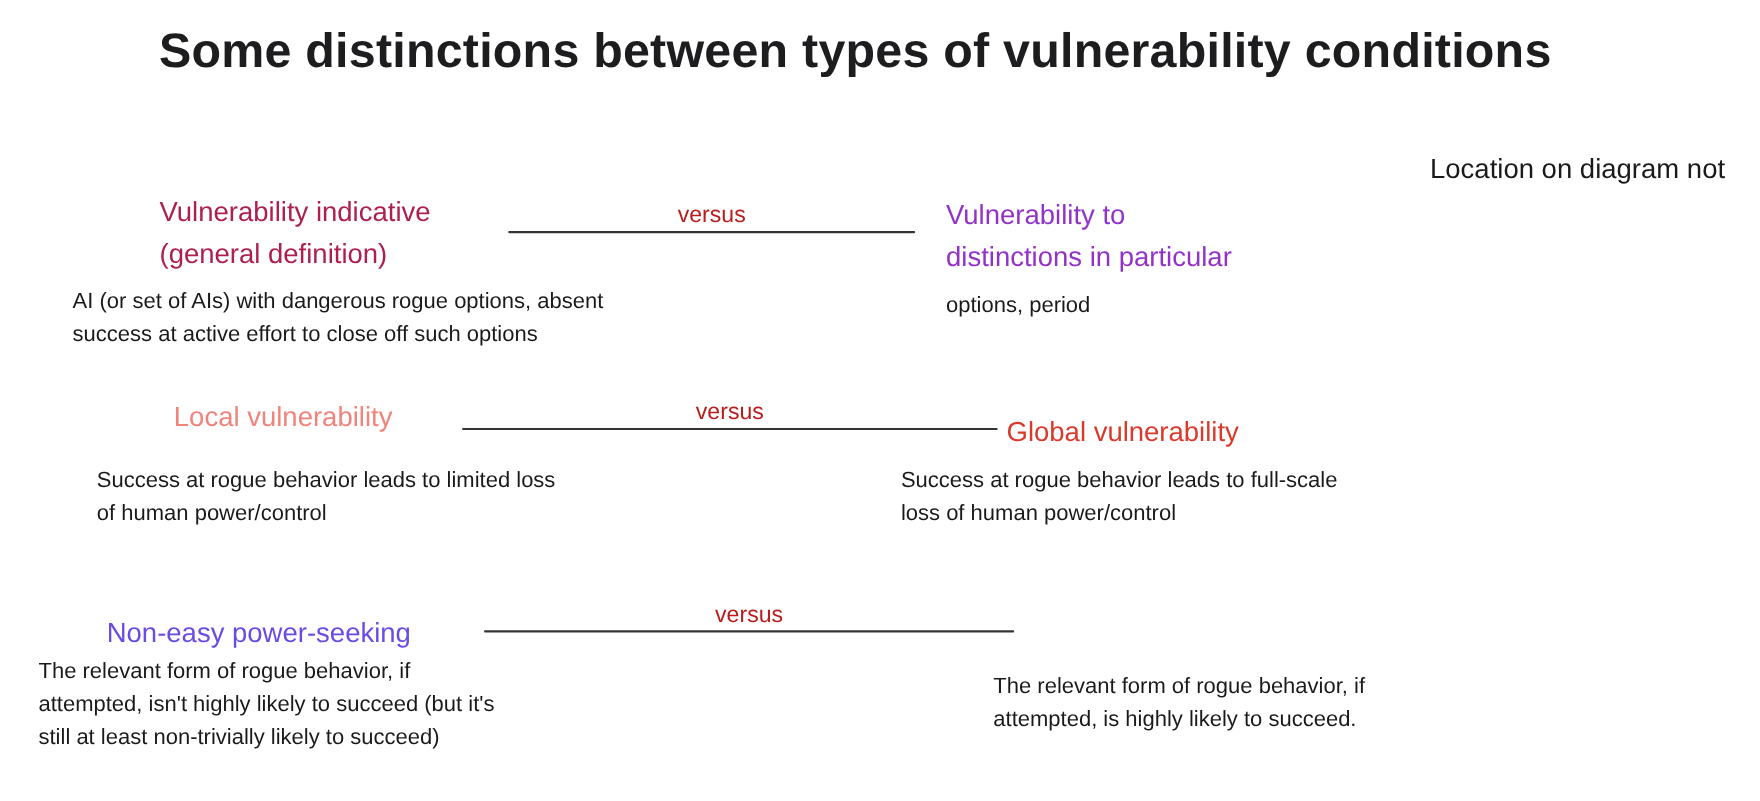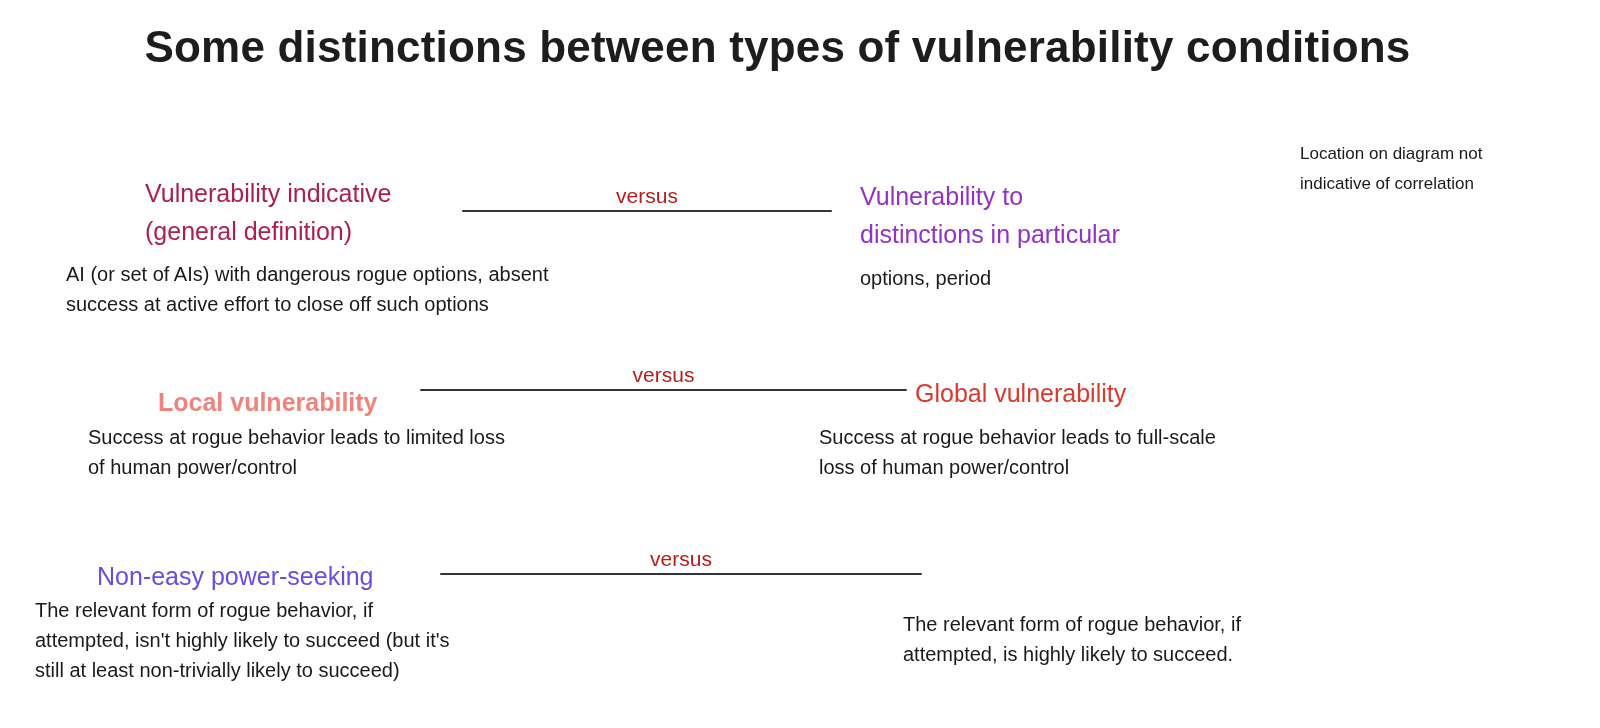--- a/index.html
+++ b/index.html
@@ -23,21 +23,21 @@
     text-align: center;
     font-size: 44px;
     font-weight: 600;
     color: #1d1d1f;
     letter-spacing: 0.2px;
   }
   .note {
     position: absolute;
     left: 1300px; top: 139px;
     width: 270px;
-    font-size: 17px;
+    font-size: 25px;
     line-height: 30px;
     color: #1a1a1a;
   }
   .term-title {
     position: absolute;
     font-size: 25px;
     line-height: 38px;
     font-weight: 400;
     white-space: nowrap;
   }
@@ -64,21 +64,20 @@
 </style>
 </head>
 <body>
 
 <div class="canvas">
 
   <h1 class="page-title">Some distinctions between types of vulnerability conditions</h1>
 
   <div class="note">
     <div>Location on diagram not</div>
-    <div>indicative of correlation</div>
   </div>
 
   <div class="term-title" style="left: 145px; top: 174px; color: rgb(174, 30, 80);">
     <div>Vulnerability indicative</div>
     <div>(general definition)</div>
   </div>
 
   <div class="versus-label" style="left:462px; top:184px; width:370px;">versus</div>
   <div class="versus-line" style="left:462px; top:210px; width:370px;"></div>
 
@@ -89,21 +88,21 @@
 
   <div class="term-desc" style="left:66px; top:259px;">
     <div>AI (or set of AIs) with dangerous rogue options, absent</div>
     <div>success at active effort to close off such options</div>
   </div>
 
   <div class="term-desc" style="left:860px; top:263px;">
     <div>options, period</div>
   </div>
 
-  <div class="term-title" style="left: 158px; top: 383px; color: rgb(240, 131, 123); font-weight: bold;">
+  <div class="term-title" style="left: 158px; top: 360px; color: rgb(240, 131, 123);">
     <div>Local vulnerability</div>
   </div>
 
   <div class="versus-label" style="left:420px; top:363px; width:487px;">versus</div>
   <div class="versus-line" style="left:420px; top:389px; width:487px;"></div>
 
   <div class="term-title" style="left: 915px; top: 374px; color: rgb(217, 58, 43);">
     <div>Global vulnerability</div>
   </div>
 

